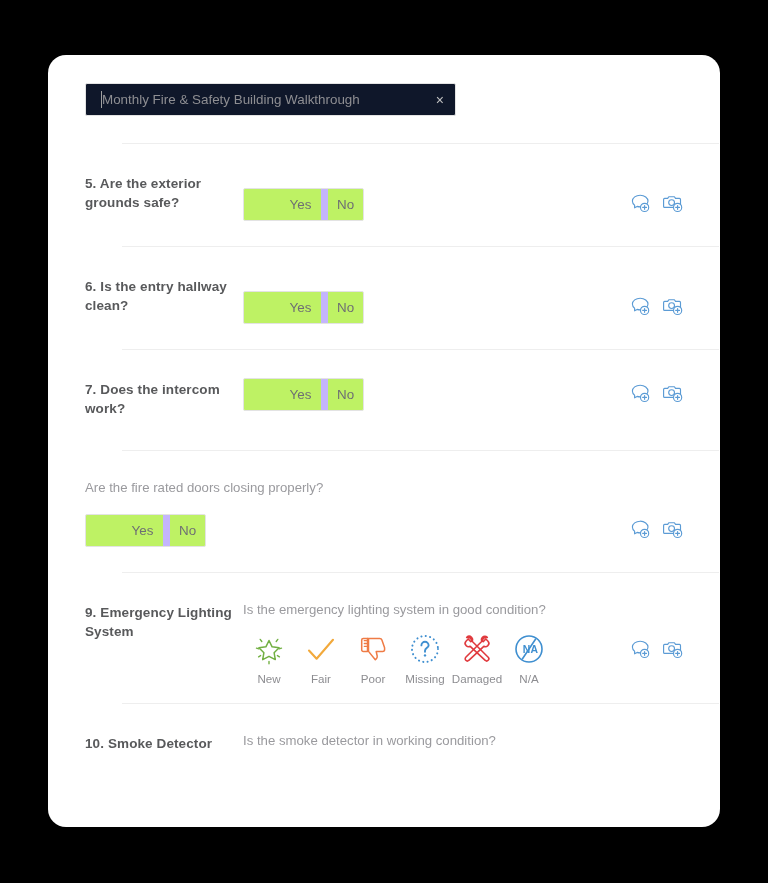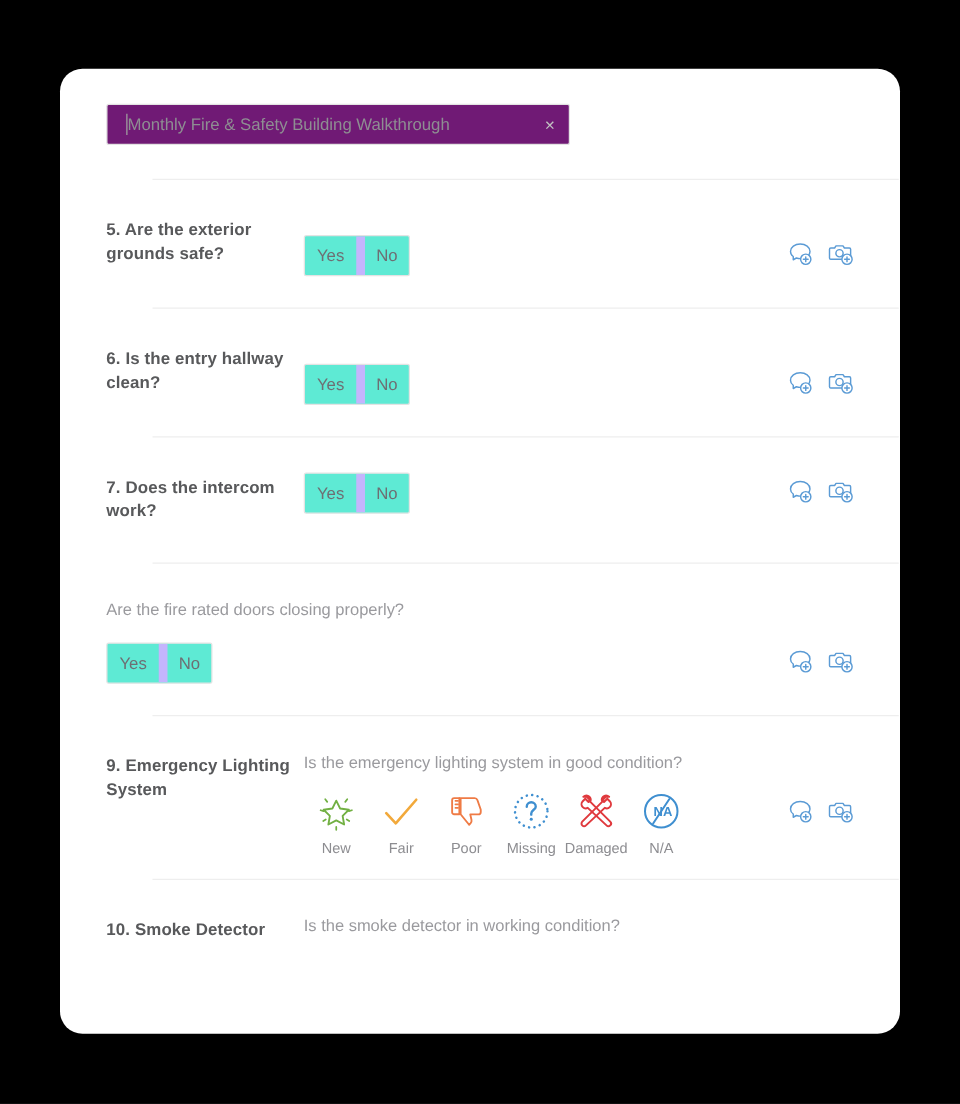--- a/index.html
+++ b/index.html
@@ -68,21 +68,21 @@
   }
   .divider-wrap { padding-top: 27px; }
 
   
   .textfield {
     position: relative;
     width: 371px;
     height: 33px;
     border: 1px solid #e3e3e3;
     border-radius: 2px;
-    background: #701a75;
+    background: #0f172a;
     display: flex;
     align-items: center;
   }
   .textfield .caret {
     position: absolute;
     left: 15px;
     top: 7px;
     width: 1px;
     height: 17px;
     background: #a0a0a0;
@@ -103,21 +103,22 @@
     line-height: 1;
     cursor: pointer;
   }
 
   
   .yesno {
     display: inline-flex;
     border: 1px solid #e3e3e3;
     border-radius: 2px;
     overflow: hidden;
-    background: #5eead4;
+    background: #bef264;
+    padding-left: 36px;
   }
   .yesno .seg {
     min-width: 41px;
     height: 31px;
     display: flex;
     align-items: center;
     justify-content: center;
     font-size: 13.4px;
     color: #6e6f73;
     padding: 0 9px;

